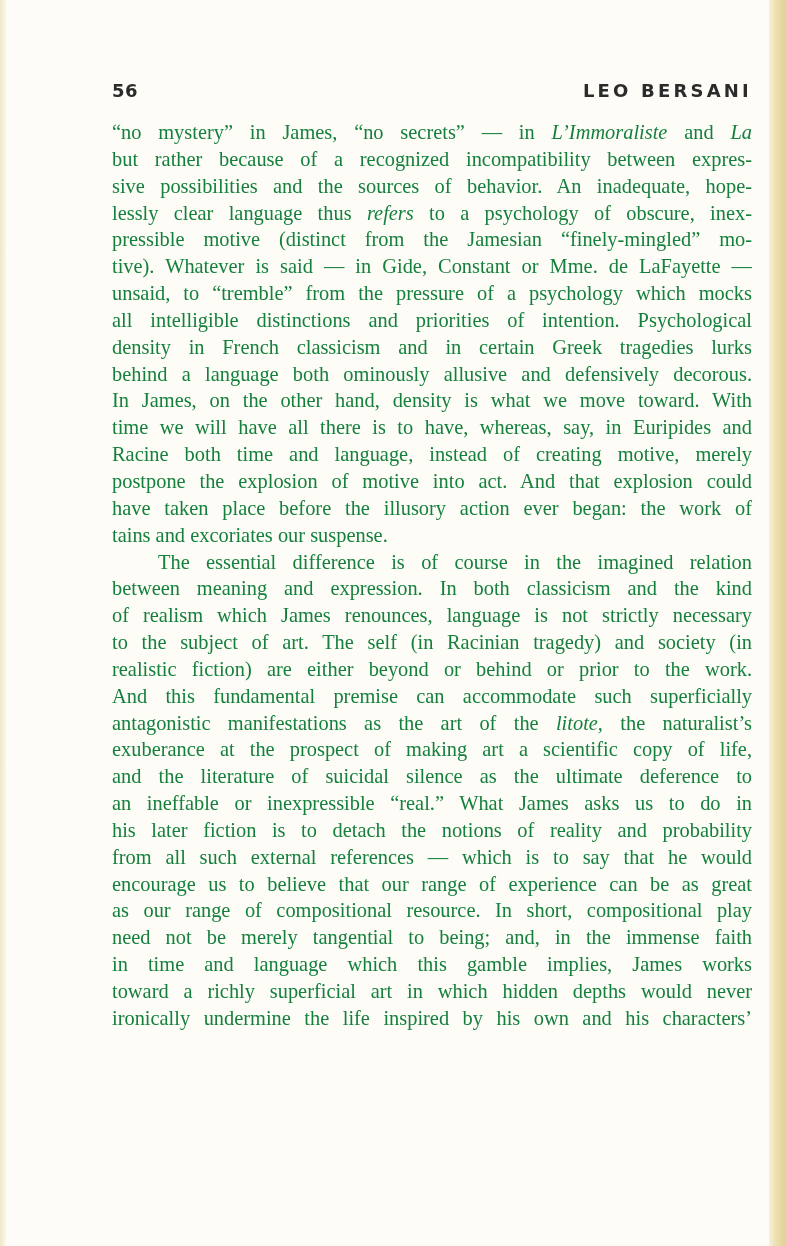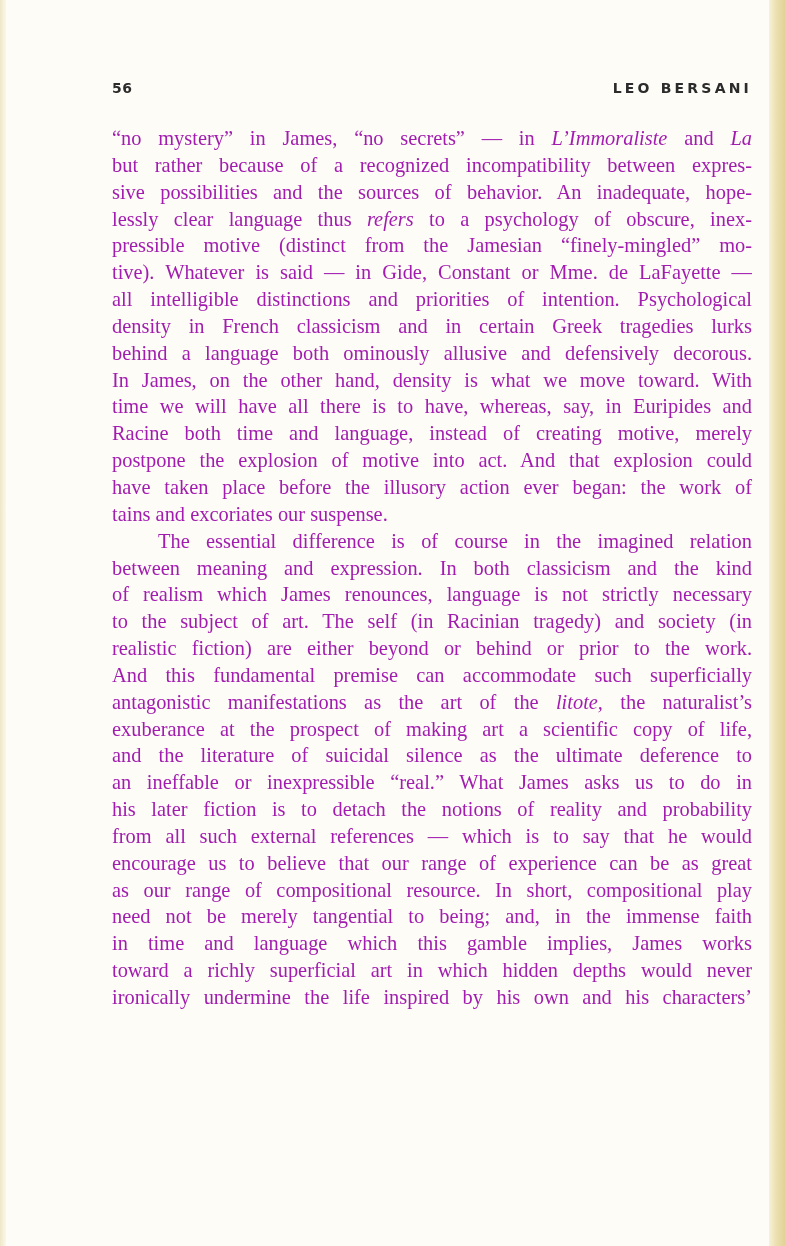--- a/index.html
+++ b/index.html
@@ -18,30 +18,30 @@
     position: absolute; right: 0; top: 0; width: 16px; height: 1246px;
     background: linear-gradient(to right, #f7f1d8 0%, #ece0b0 45%, #e2d296 100%);
   }
   .page {
     position: absolute; left: 112px; top: 80px; width: 640px;
   }
   .running-head {
     display: flex; justify-content: space-between; align-items: baseline;
     height: 22px;
     font-family: "DejaVu Sans", "Liberation Sans", sans-serif;
-    font-weight: bold; font-size: 14px; color: #2b2b2b;
+    font-weight: bold; font-size: 18px; color: #2b2b2b;
   }
   .page-number { letter-spacing: 0.5px; }
   .author { letter-spacing: 3.2px; }
   .body-text {
-    margin-top: 23px;
+    margin-top: 17px;
     font-size: 20.4px;
     line-height: 26.85px;
     text-align: justify;
-    color: #a21caf;
+    color: #15803d;
   }
   .line {
     display: block;
     white-space: nowrap;
     text-align: justify;
     text-align-last: justify;
     height: 26.85px;
   }
   .line.last { text-align-last: left; }
   .line.indent { padding-left: 46px; }
@@ -58,20 +58,21 @@
     <span class="page-number">56</span>
     <span class="author">LEO BERSANI</span>
   </div>
   <div class="body-text" id="body-text">
       <span class="line"><span>“no mystery” in James, “no secrets” — in </span><span class="it">L’Immoraliste</span><span> and </span><span class="it">La</span></span>
       <span class="line"><span>but rather because of a recognized incompatibility between expres-</span></span>
       <span class="line"><span>sive possibilities and the sources of behavior. An inadequate, hope-</span></span>
       <span class="line"><span>lessly clear language thus </span><span class="it">refers</span><span> to a psychology of obscure, inex-</span></span>
       <span class="line"><span>pressible motive (distinct from the Jamesian “finely-mingled” mo-</span></span>
       <span class="line"><span>tive). Whatever is said — in Gide, Constant or Mme. de LaFayette —</span></span>
+      <span class="line"><span>unsaid, to “tremble” from the pressure of a psychology which mocks</span></span>
       <span class="line"><span>all intelligible distinctions and priorities of intention. Psychological</span></span>
       <span class="line"><span>density in French classicism and in certain Greek tragedies lurks</span></span>
       <span class="line"><span>behind a language both ominously allusive and defensively decorous.</span></span>
       <span class="line"><span>In James, on the other hand, density is what we move toward. With</span></span>
       <span class="line"><span>time we will have all there is to have, whereas, say, in Euripides and</span></span>
       <span class="line"><span>Racine both time and language, instead of creating motive, merely</span></span>
       <span class="line"><span>postpone the explosion of motive into act. And that explosion could</span></span>
       <span class="line"><span>have taken place before the illusory action ever began: the work of</span></span>
       <span class="line last"><span>tains and excoriates our suspense.</span></span>
       <span class="line indent"><span>The essential difference is of course in the imagined relation</span></span>

